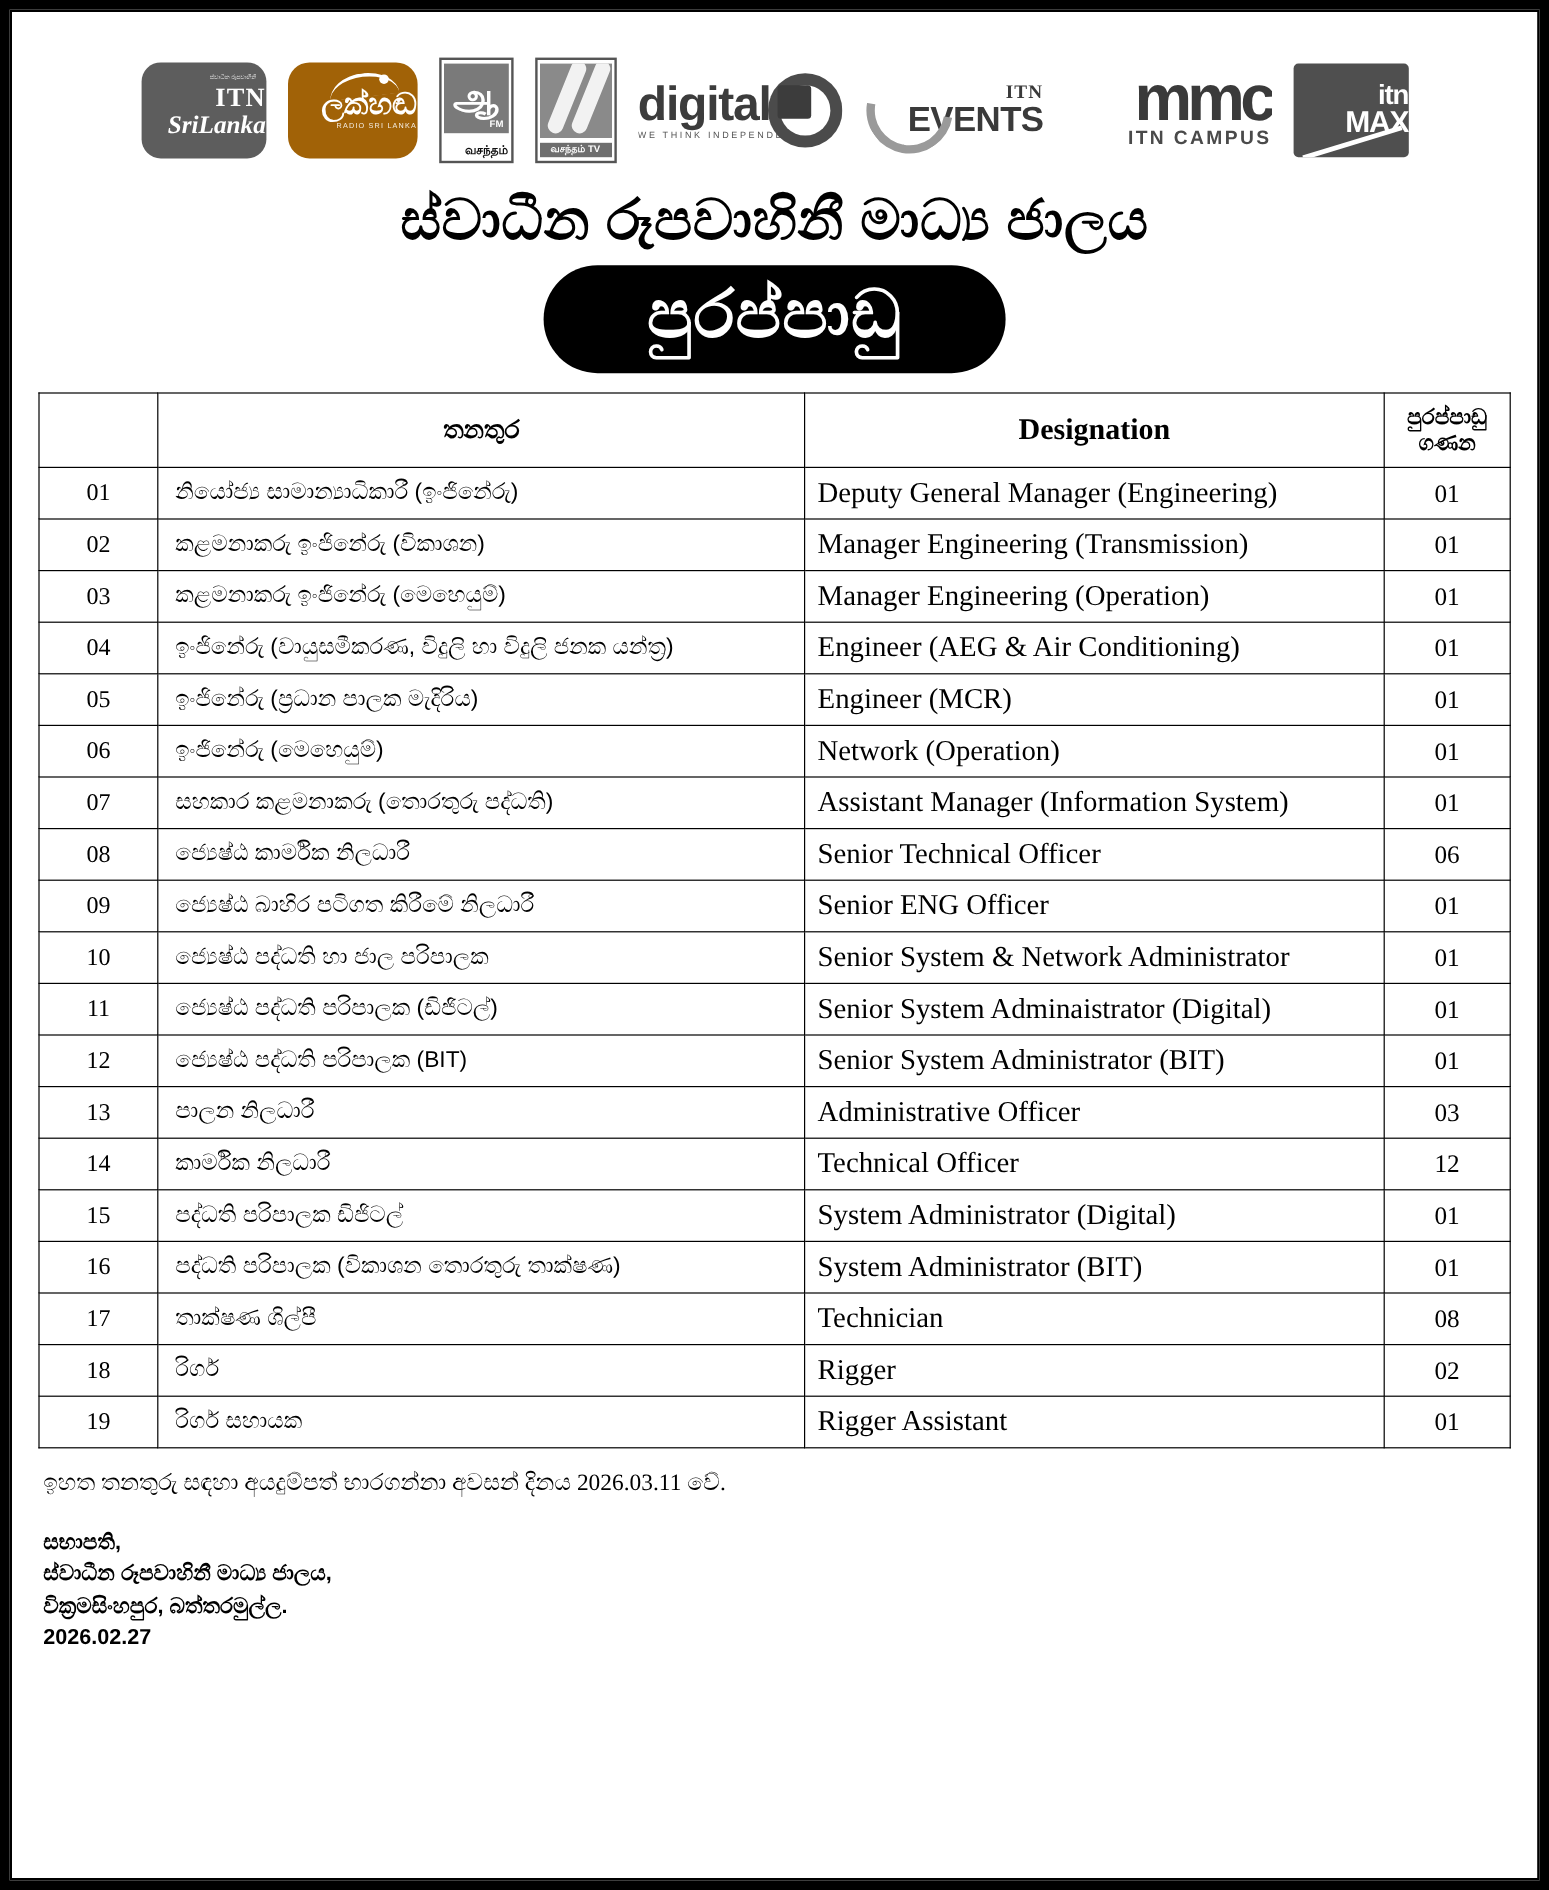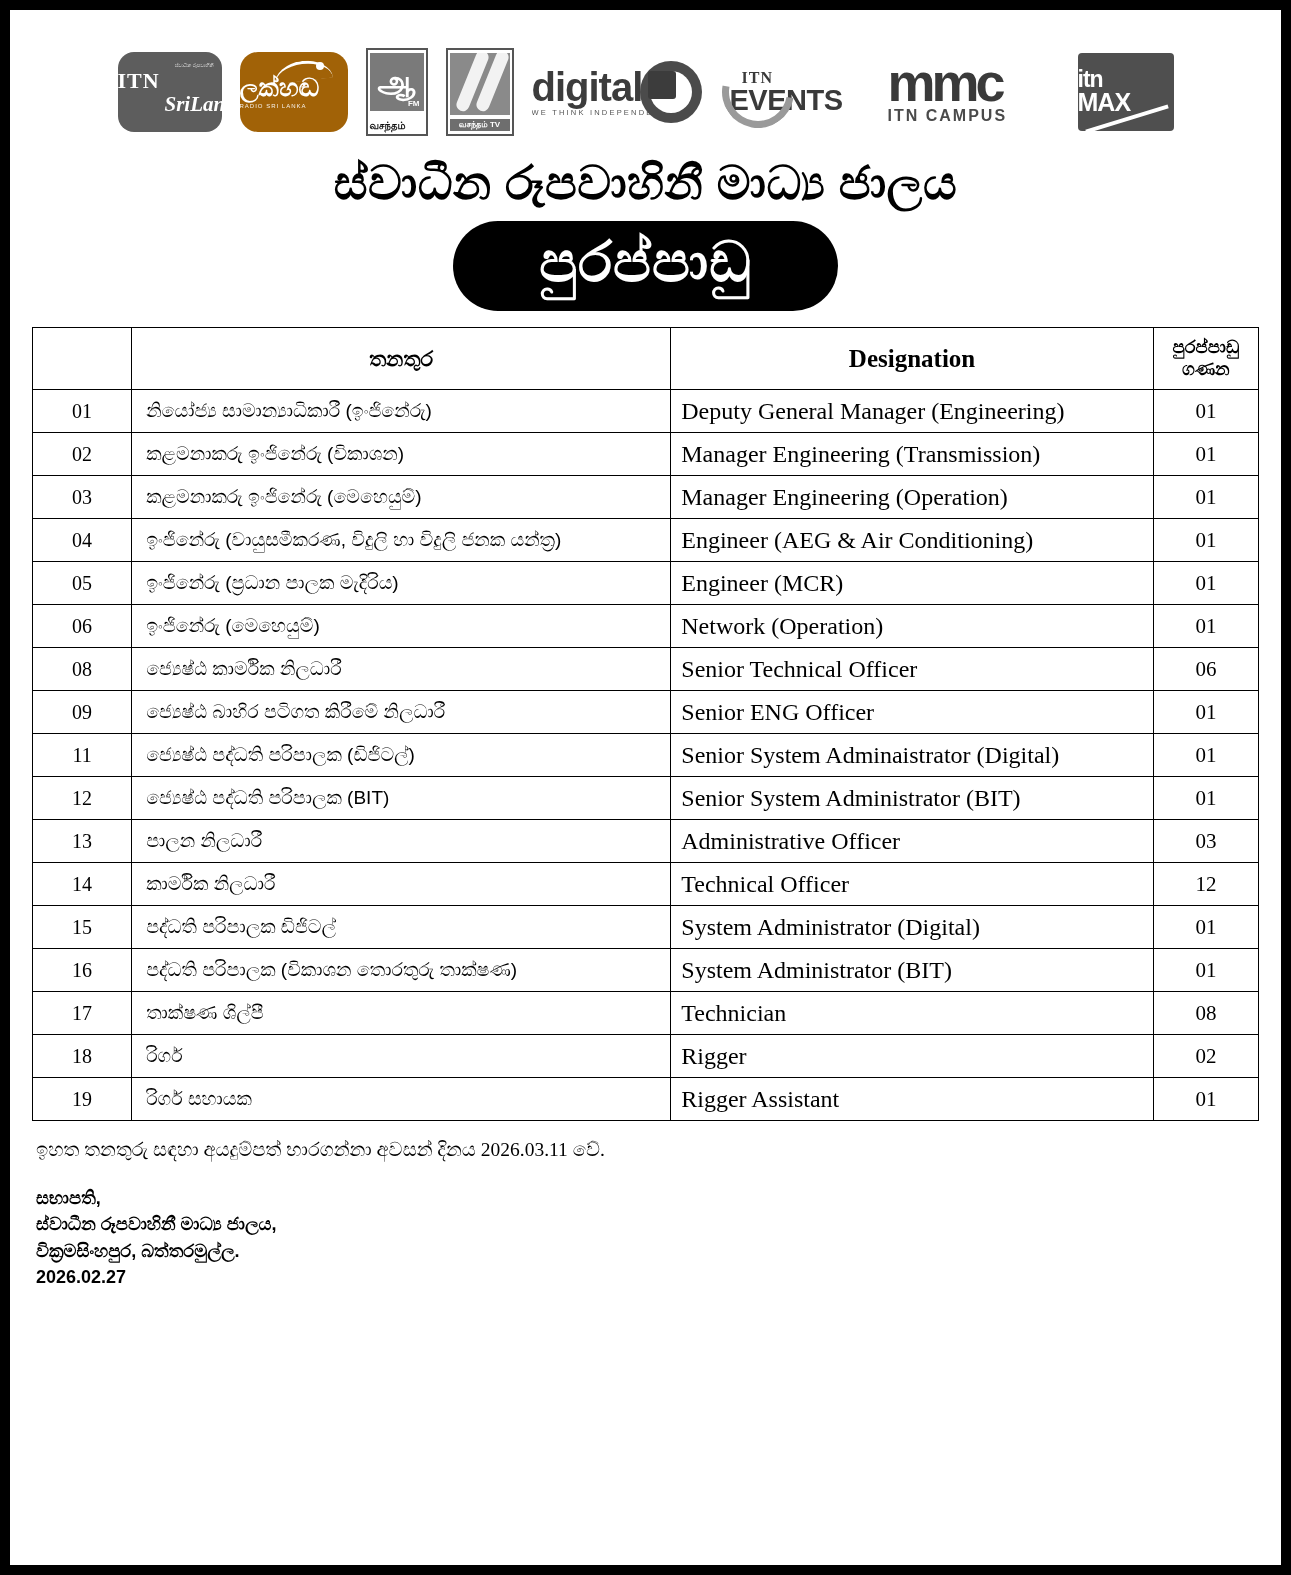--- a/index.html
+++ b/index.html
@@ -34,21 +34,21 @@
     display: flex;
     align-items: center;
     justify-content: center;
     gap: 18px;
     height: 92px;
     margin-top: 22px;
   }
 
   .logo {
     display: flex;
-    align-items: flex-start;
+    align-items: flex-end;
     justify-content: center;
     position: relative;
     color: #fff;
     font-family: "Liberation Sans", sans-serif;
     overflow: hidden;
   }
 
   .logo-itn-srilanka {
     width: 104px; height: 80px;
     background: #5d5d5d;
@@ -439,29 +439,41 @@
             <td class="en">Engineer (MCR)</td>
             <td class="count">01</td>
           </tr>
           <tr>
             <td class="no">06</td>
             <td class="si">ඉංජිනේරු (මෙහෙයුම්)</td>
             <td class="en">Network (Operation)</td>
             <td class="count">01</td>
           </tr>
           <tr>
+            <td class="no">07</td>
+            <td class="si">සහකාර කළමනාකරු (තොරතුරු පද්ධති)</td>
+            <td class="en">Assistant Manager (Information System)</td>
+            <td class="count">01</td>
+          </tr>
+          <tr>
             <td class="no">08</td>
             <td class="si">ජ්‍යෙෂ්ඨ කාර්මික නිලධාරී</td>
             <td class="en">Senior Technical Officer</td>
             <td class="count">06</td>
           </tr>
           <tr>
             <td class="no">09</td>
             <td class="si">ජ්‍යෙෂ්ඨ බාහිර පටිගත කිරීමේ නිලධාරී</td>
             <td class="en">Senior ENG Officer</td>
+            <td class="count">01</td>
+          </tr>
+          <tr>
+            <td class="no">10</td>
+            <td class="si">ජ්‍යෙෂ්ඨ පද්ධති හා ජාල පරිපාලක</td>
+            <td class="en">Senior System &amp; Network Administrator</td>
             <td class="count">01</td>
           </tr>
           <tr>
             <td class="no">11</td>
             <td class="si">ජ්‍යෙෂ්ඨ පද්ධති පරිපාලක (ඩිජිටල්)</td>
             <td class="en">Senior System Adminaistrator (Digital)</td>
             <td class="count">01</td>
           </tr>
           <tr>
             <td class="no">12</td>

